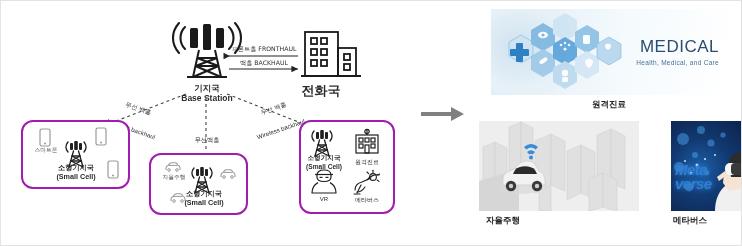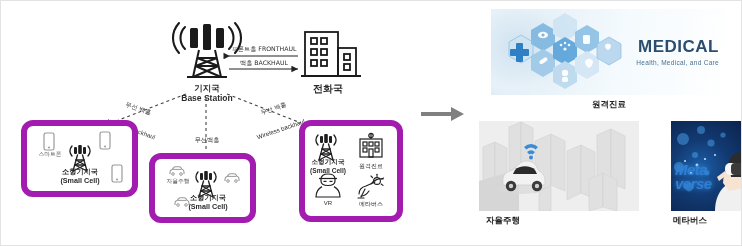--- a/index.html
+++ b/index.html
@@ -11,39 +11,39 @@
   
   .abs{position:absolute;}
   .lbl{position:absolute;color:#2b2b2b;line-height:1.18;text-align:center;white-space:pre;}
   .bold{font-weight:bold;}
   .ko{font-family:"DejaVu Sans","Liberation Sans",sans-serif;}
 
   
   #diagram{position:absolute;left:0;top:0;width:470px;height:244px;padding-left:28px;}
   svg.layer{position:absolute;left:0;top:0;width:470px;height:244px;overflow:visible;}
 
-  .ybox{position:absolute;border:6px solid #a21caf;border-radius:12px;background:#fff;}
+  .ybox{position:absolute;border:2px solid #a21caf;border-radius:12px;background:#fff;}
 
   
   .rot-l{transform:rotate(19deg);transform-origin:50% 50%;}
   .rot-r{transform:rotate(-19deg);transform-origin:50% 50%;}
 
   
   #photos{position:absolute;left:474px;top:0;width:268px;height:244px;}
   .shot{position:absolute;overflow:hidden;background:#e9eef3;}
   .cap{position:absolute;width:100%;text-align:center;font-size:8.5px;font-weight:bold;color:#222;}
 
   
   #med-img{left:16px;top:8px;width:236px;height:86px;
       background:linear-gradient(100deg,#dbe9f4 0%,#eaf3fa 28%,#f4fafd 55%,#ffffff 100%);}
   #med-img .blur-l{position:absolute;left:-6px;top:-6px;width:96px;height:98px;
       background:radial-gradient(ellipse at 35% 45%,#cfe2ef 0%,#e7f1f8 55%,rgba(255,255,255,0) 75%);}
   #med-img .hexwrap{position:absolute;left:2px;top:4px;width:150px;height:80px;}
   #med-img .word{position:absolute;right:8px;top:28px;text-align:right;}
-  #med-img .word .w1{font-size:17px;font-weight:bold;color:#2b4d6e;letter-spacing:.5px;}
+  #med-img .word .w1{font-size:17px;font-weight:normal;color:#2b4d6e;letter-spacing:.5px;}
   #med-img .word .w2{font-size:6.5px;color:#4a6f90;letter-spacing:.3px;margin-top:2px;}
 
   
   #car-img{left:4px;top:120px;width:160px;height:90px;
       background:linear-gradient(160deg,#f0f0f0 0%,#e4e4e4 40%,#dedede 100%);}
   
   #meta-img{left:176px;top:120px;width:78px;height:90px;
       background:radial-gradient(circle at 38% 52%,#1d5fa8 0%,#123a72 42%,#0a1f47 100%);margin-left:20px;}
   #meta-img .mtext{position:absolute;left:4px;top:42px;font-size:15px;font-weight:bold;
       color:#2f7fd6;line-height:.92;letter-spacing:-.5px;font-style:italic;text-shadow:0 0 5px rgba(60,150,230,.8);}
@@ -112,21 +112,21 @@
           <rect x="20" y="9" width="6" height="6"></rect>
         <rect x="10" y="20" width="6" height="6"></rect>
           <rect x="20" y="20" width="6" height="6"></rect>
         <rect x="10" y="31" width="6" height="6"></rect>
           <rect x="20" y="31" width="6" height="6"></rect>
         <rect x="43" y="25" width="6" height="6"></rect>
           <rect x="43" y="35" width="6" height="6"></rect>
         <path d="M0,47 L60,47" stroke-width="2"></path>
       </g>
     </svg>
-    <div class="lbl ko bold" style="left:287px;top:82px;width:80px;font-size:10px;">전화국</div>
+    <div class="lbl ko bold" style="left:280px;top:82px;width:80px;font-size:13px;">전화국</div>
 
     <div class="lbl ko" style="left:228px;top:44px;width:70px;font-size:6.2px;"><span>프론트홀</span> <span>FRONTHAUL</span></div>
     <div class="lbl ko" style="left:228px;top:58px;width:70px;font-size:6.2px;"><span>백홀</span> <span>BACKHAUL</span></div>
 
     <div class="lbl rot-l" style="left:98px;top:88px;width:72px;font-size:6.2px;">
       <div class="ko">무선 백홀</div>
       <div>Wireless backhaul</div>
     </div>
     <div class="lbl" style="left:170px;top:120px;width:72px;font-size:6.2px;">
       <div class="ko">무선백홀</div>

